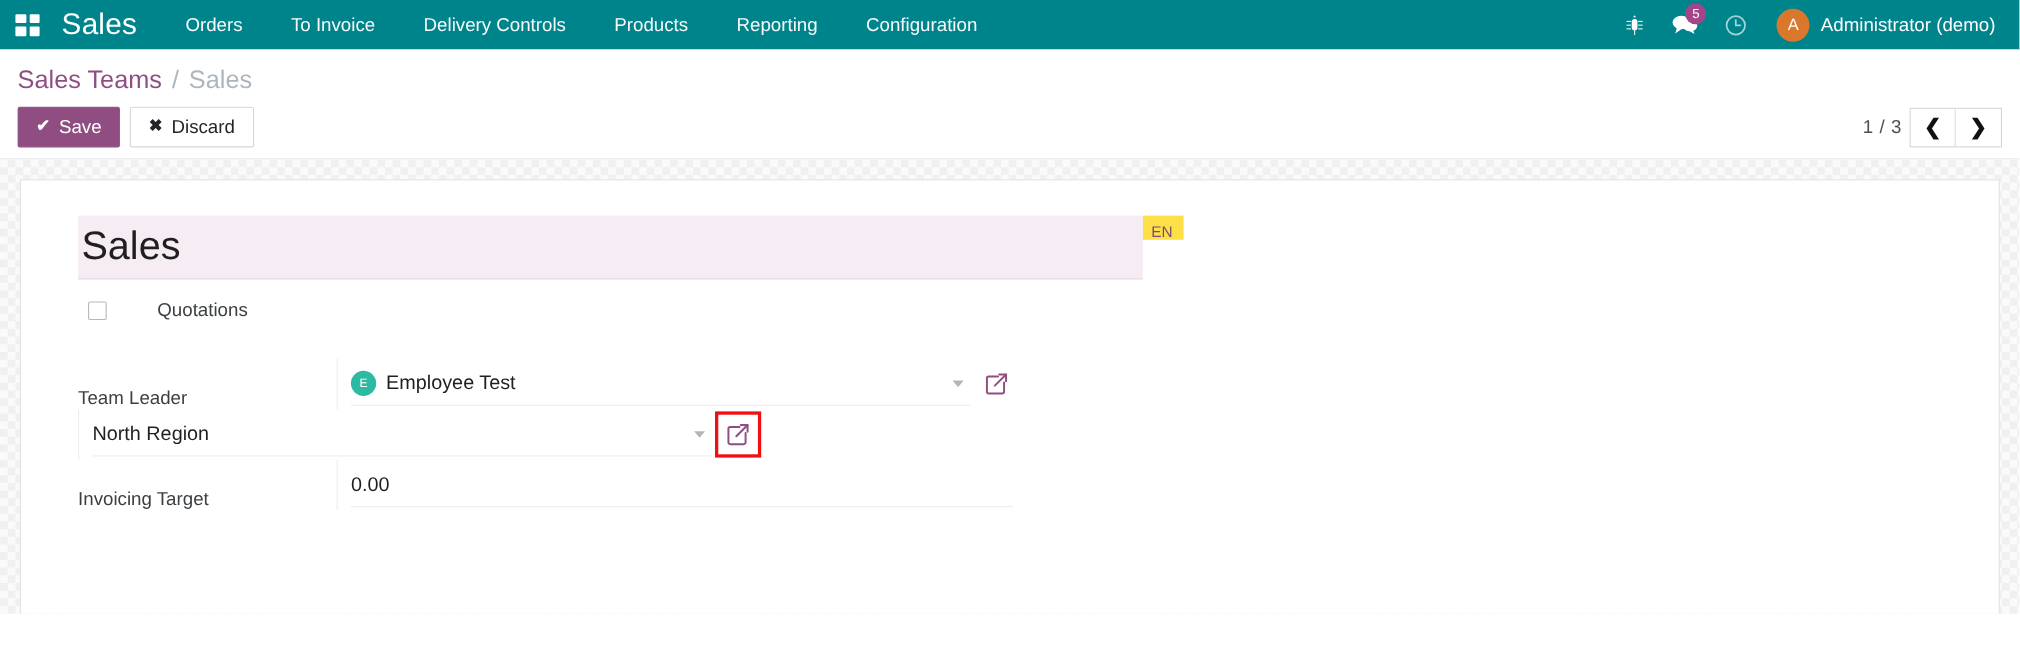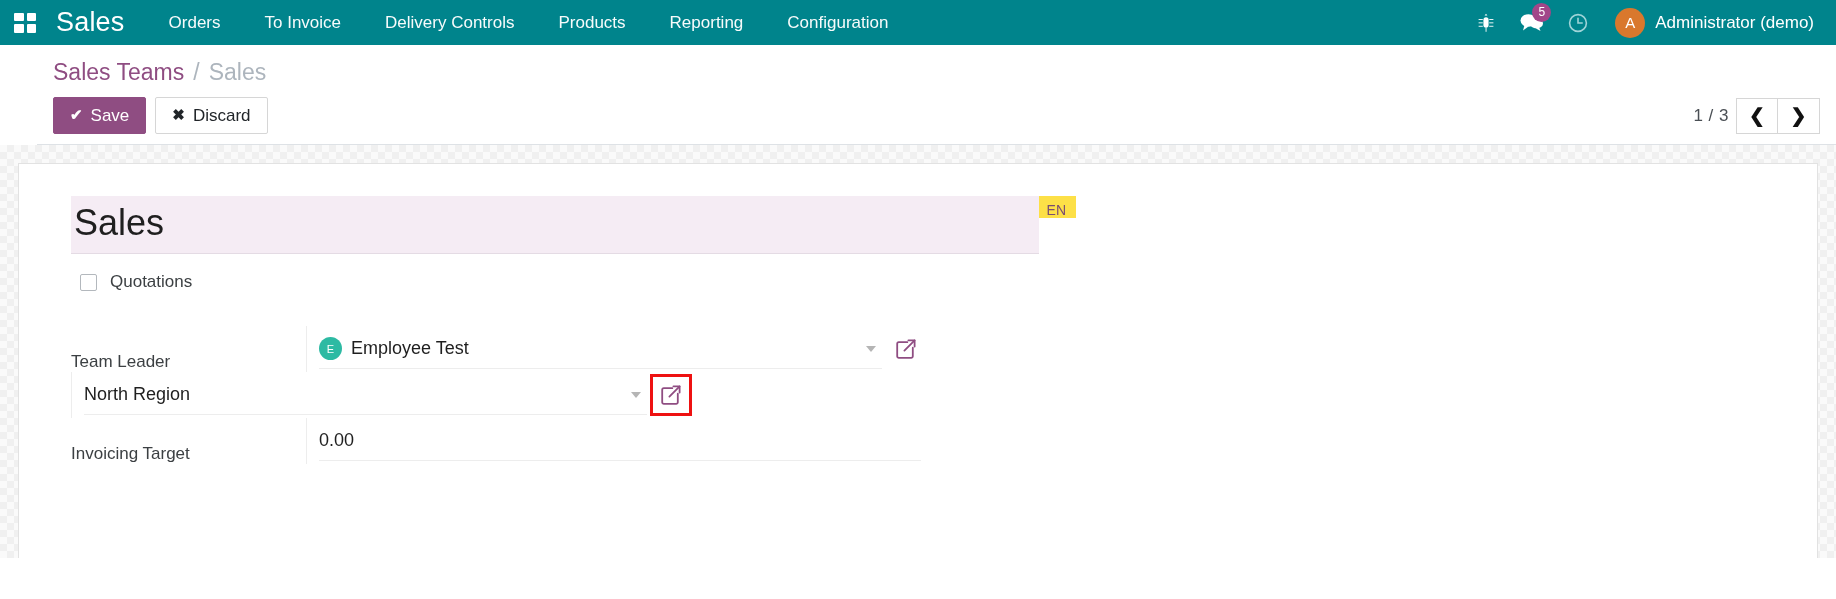--- a/index.html
+++ b/index.html
@@ -87,21 +87,20 @@
     background: #d9782d; color: #fff;
     font-size: 15px; display: flex; align-items: center; justify-content: center;
   }
   .user-name { font-size: 17px; color: #fff; white-space: nowrap; }
 
   
   .control-panel {
     background: #ffffff;
     border-bottom: 1px solid #dee2e6;
     padding: 14px 16px 10px 16px;
-    margin-left: 37px;
   }
   .breadcrumb {
     font-size: 23px;
     color: #8f4d82;
     margin-bottom: 11px;
     display: flex;
     align-items: baseline;
     gap: 9px;
   }
   .breadcrumb .bc-link { cursor: pointer; }
@@ -188,21 +187,21 @@
   }
 
   .checkbox-row { display: flex; align-items: center; gap: 13px; margin: 18px 0 34px 9px; }
   .cbox {
     width: 17px; height: 17px;
     border: 1px solid #b3b8bd;
     background: #fff;
     border-radius: 2px;
     cursor: pointer;
   }
-  .cbox-label { font-size: 17px; color: #3c4043; cursor: pointer; }
+  .cbox-label { font-size: 17px; color: #3c4043; cursor: pointer; margin-left: 33px; }
 
   .group-title {
     font-size: 18px;
     color: #8f4d82;
     padding-bottom: 7px;
     border-bottom: 1px solid #ededed;
     width: 850px;
     margin-bottom: 6px;
   }
 

